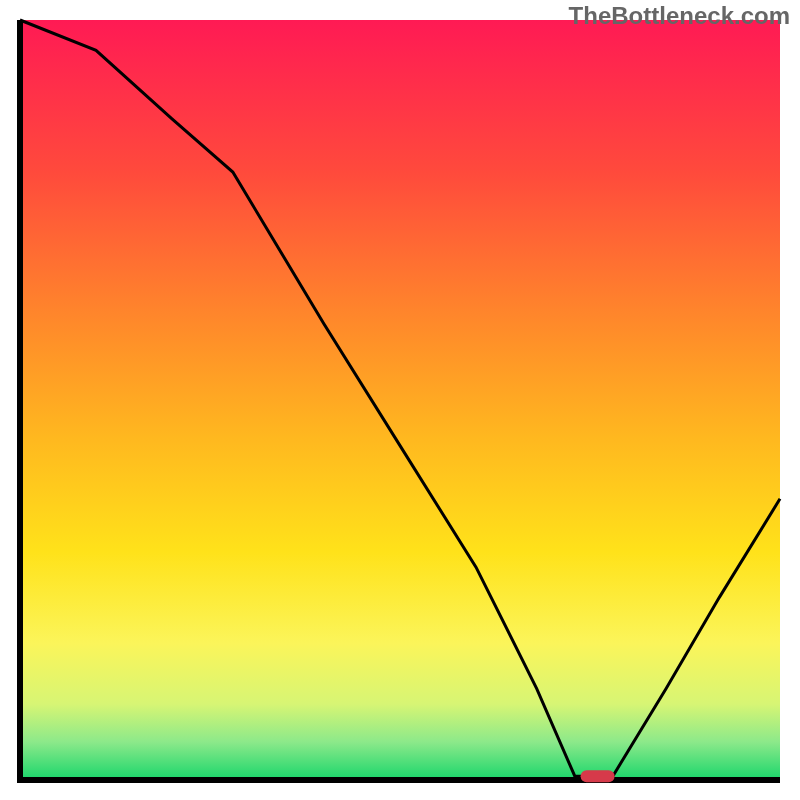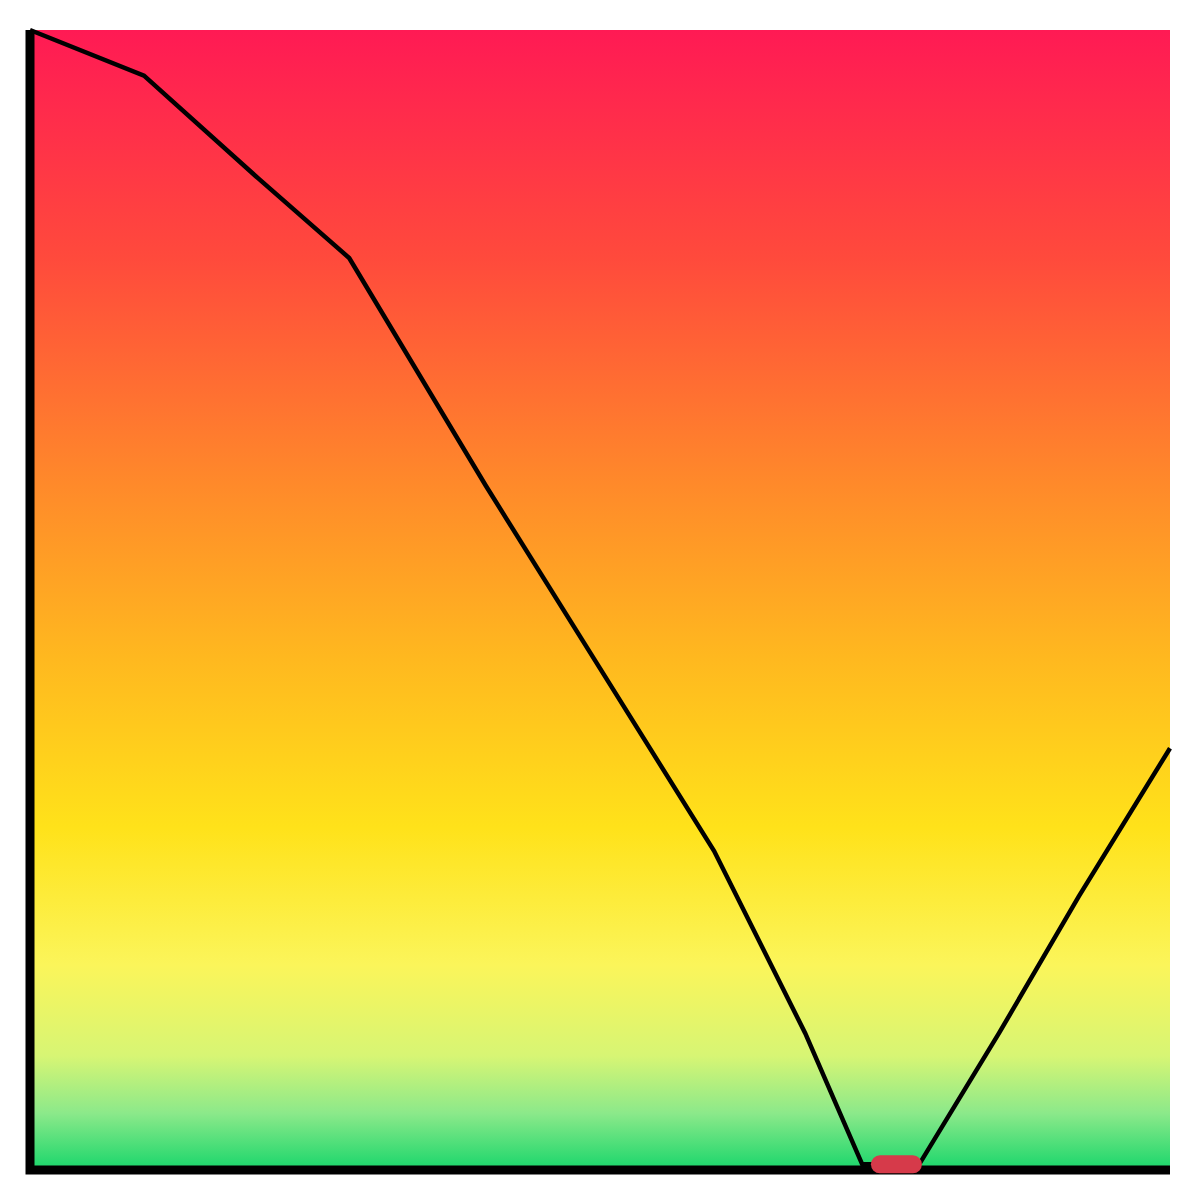--- a/index.html
+++ b/index.html
@@ -51,13 +51,14 @@
 
     <rect id="plot-bg" fill="url(#bgGrad)" x="20" y="20" width="760" height="760"></rect>
 
     <path id="axes" fill="none" stroke="#000000" stroke-width="6" d="M 20 20 L 20 780 L 780 780"></path>
 
     <path id="curve" fill="none" stroke="#000000" stroke-width="3" d="M 20.0 20.0 L 96.0 50.4 L 172.0 118.8 L 232.8 172.0 L 324.0 324.0 L 400.0 445.6 L 476.0 567.2 L 536.8 688.8 L 574.8 776.2 L 612.8 776.2 L 666.0 688.8 L 719.2 597.6 L 780.0 498.8"></path>
 
     <rect id="marker" rx="6" ry="6" fill="#d63a4a" x="580.6" y="770.2" width="34" height="12"></rect>
   </svg>
 
+  <div class="watermark">TheBottleneck.com</div>
 </div>
 
 </body></html>

